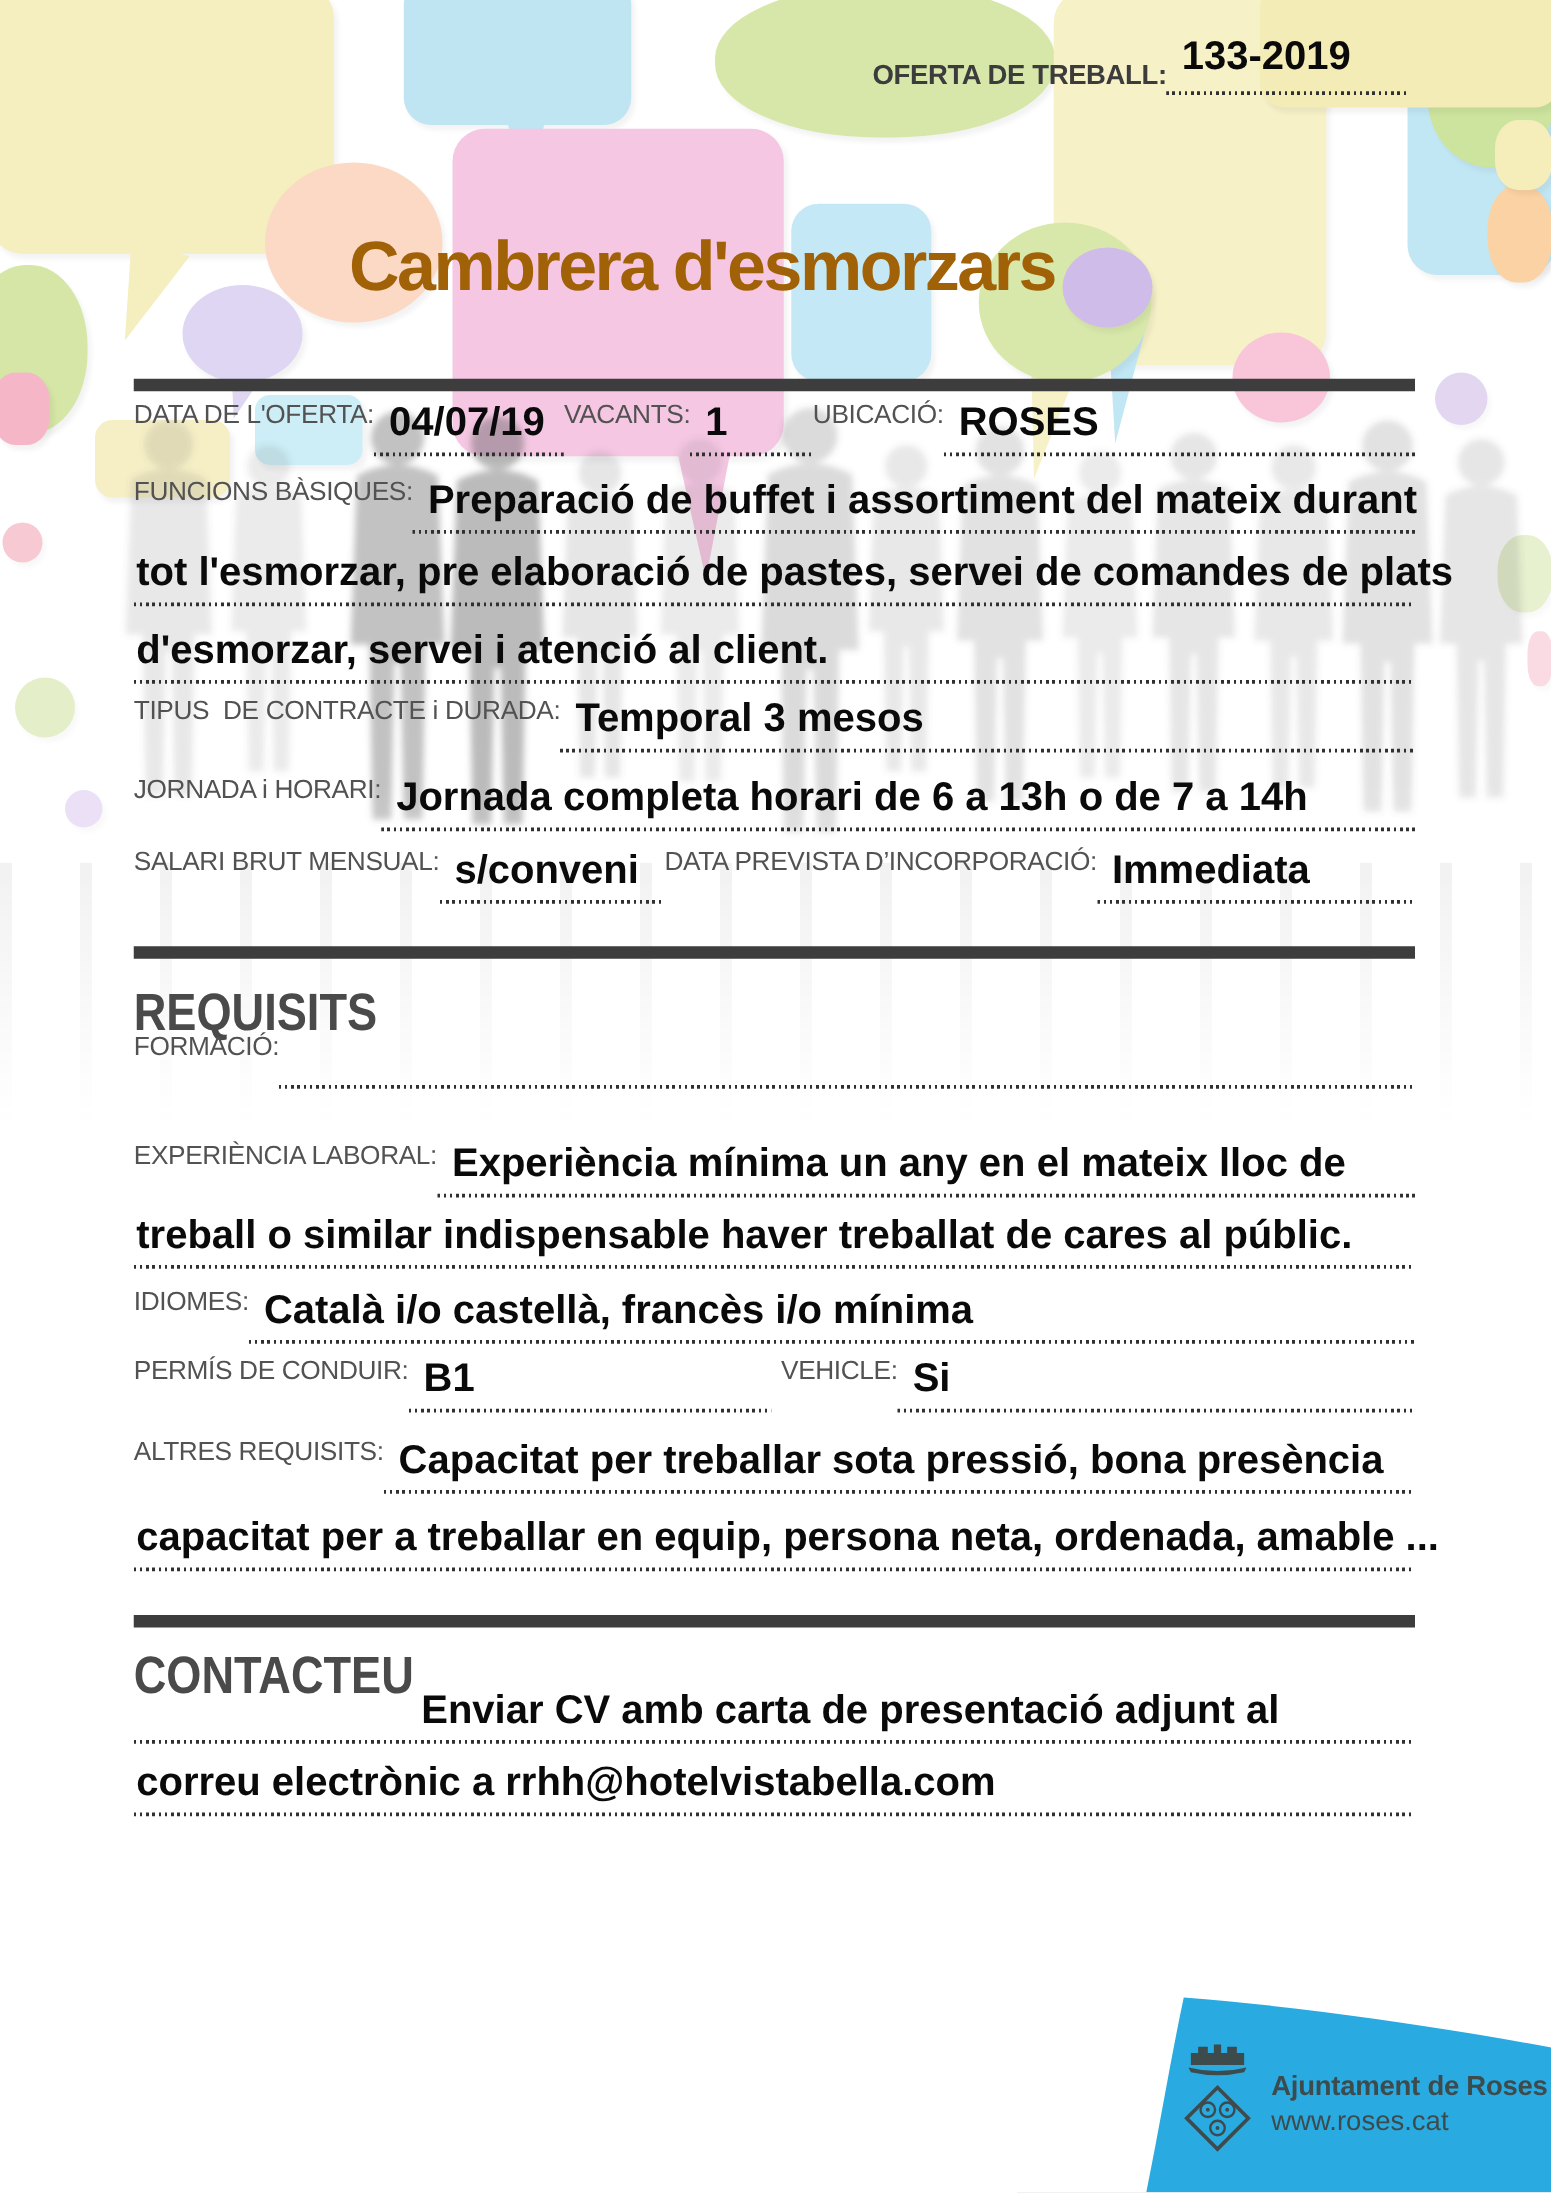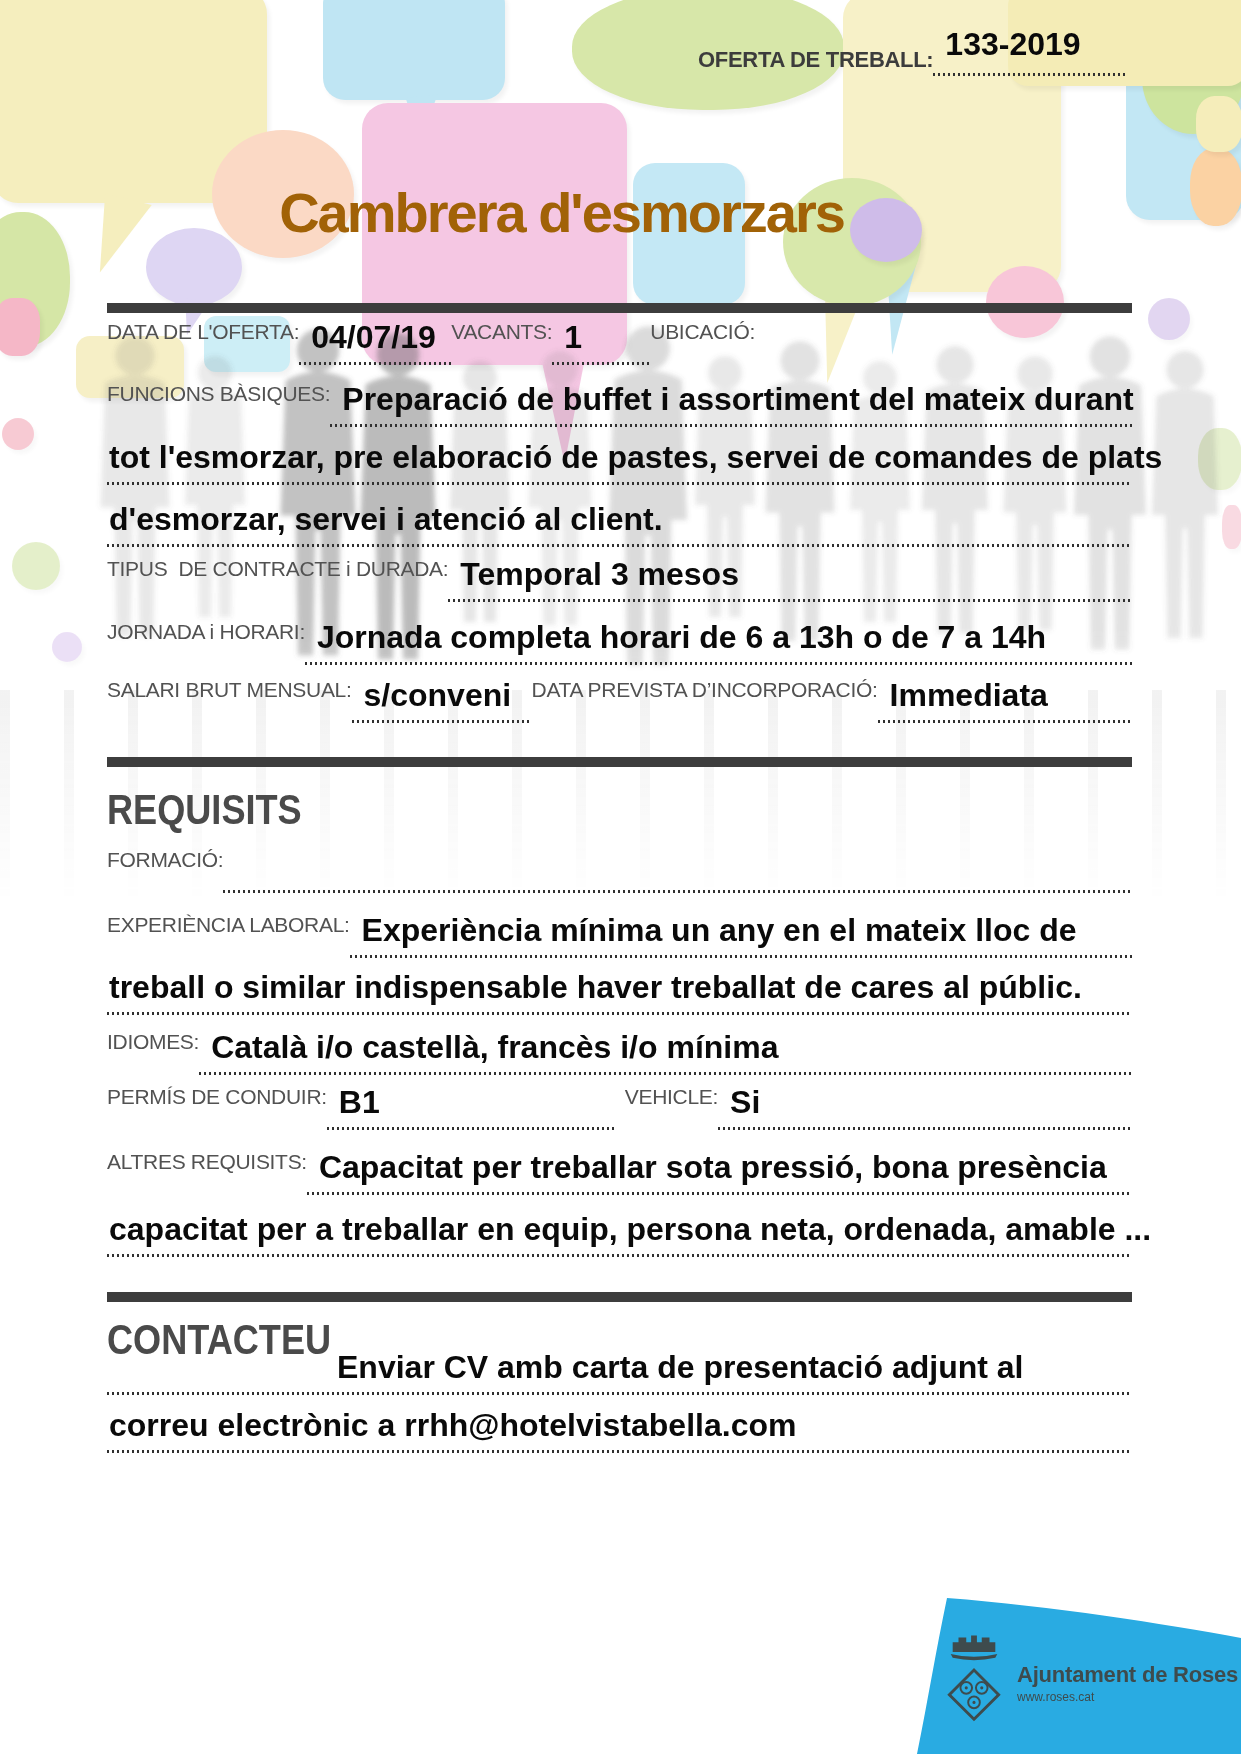--- a/index.html
+++ b/index.html
@@ -38,21 +38,21 @@
     background:repeating-linear-gradient(90deg,#303030 0 2px,transparent 2px 5px); }
   .val { position:absolute; bottom:9px; left:12px; font-size:32px; font-weight:bold;
     color:#0a0a0a; white-space:nowrap; }
   .val.raised { bottom:13px; }
   
   .badge { position:absolute; right:0; bottom:0; width:330px; height:160px; z-index:6; }
   .badge-shape { position:absolute; inset:0; }
   .badge-shape path.bg { fill:var(--accent,#29abe2); }
   .badge-inner { position:absolute; left:32px; top:40px; display:flex; align-items:center; gap:12px; }
   .badge-text .org { font-size:22px; font-weight:bold; color:#3e4b4d; letter-spacing:-0.2px; }
-  .badge-text .web { font-size:12px; color:#3e4b4d; margin-top:2px; }
+  .badge-text .web { font-size:22px; color:#3e4b4d; margin-top:2px; }
 </style>
 </head>
 <body>
 
 <div class="page">
 
   <div>
     <div class="bb" style="left:-8px;top:-12px;width:275px;height:215px;border-radius:26px;background:#f5eebe"></div>
     <div class="tail" style="left:95px;top:198px;border-left:14px solid transparent;border-right:34px solid transparent;border-top:78px solid #f5eebe;transform:rotate(14deg)"></div>
     <div class="bb" style="left:-25px;top:212px;width:95px;height:135px;border-radius:48%;background:#d5e6a6"></div>
@@ -134,20 +134,23 @@
     <div class="frow" style="top:301px">
       <span class="lbl">DATA DE L'OFERTA:</span>
       <span class="fl fixed" style="width:152px">
         <span class="val">04/07/19</span>
       </span>
       <span class="lbl">VACANTS:</span>
       <span class="fl fixed" style="width:98px">
         <span class="val">1</span>
       </span>
       <span class="lbl">UBICACIÓ:</span>
+      <span class="fl">
+        <span class="val">ROSES</span>
+      </span>
     </div>
 
     <div class="frow" style="top:363px">
       <span class="lbl">FUNCIONS BÀSIQUES:</span>
       <span class="fl">
         <span class="val">Preparació de buffet i assortiment del mateix durant</span>
       </span>
     </div>
     <div class="frow" style="top:421px">
       <span class="fl">
@@ -181,21 +184,21 @@
       </span>
       <span class="lbl">DATA PREVISTA D’INCORPORACIÓ:</span>
       <span class="fl">
         <span class="val">Immediata</span>
       </span>
     </div>
 
     <div class="bar" style="top:757px"></div>
     <div class="sec-heading" style="top:786px">REQUISITS</div>
 
-    <div class="frow" style="top:829px">
+    <div class="frow" style="top:807px">
       <span class="lbl">FORMACIÓ:</span>
       <span class="fl">
         <span class="val"></span>
       </span>
     </div>
 
     <div class="frow" style="top:894px">
       <span class="lbl">EXPERIÈNCIA LABORAL:</span>
       <span class="fl">
         <span class="val">Experiència mínima un any en el mateix lloc de</span>

